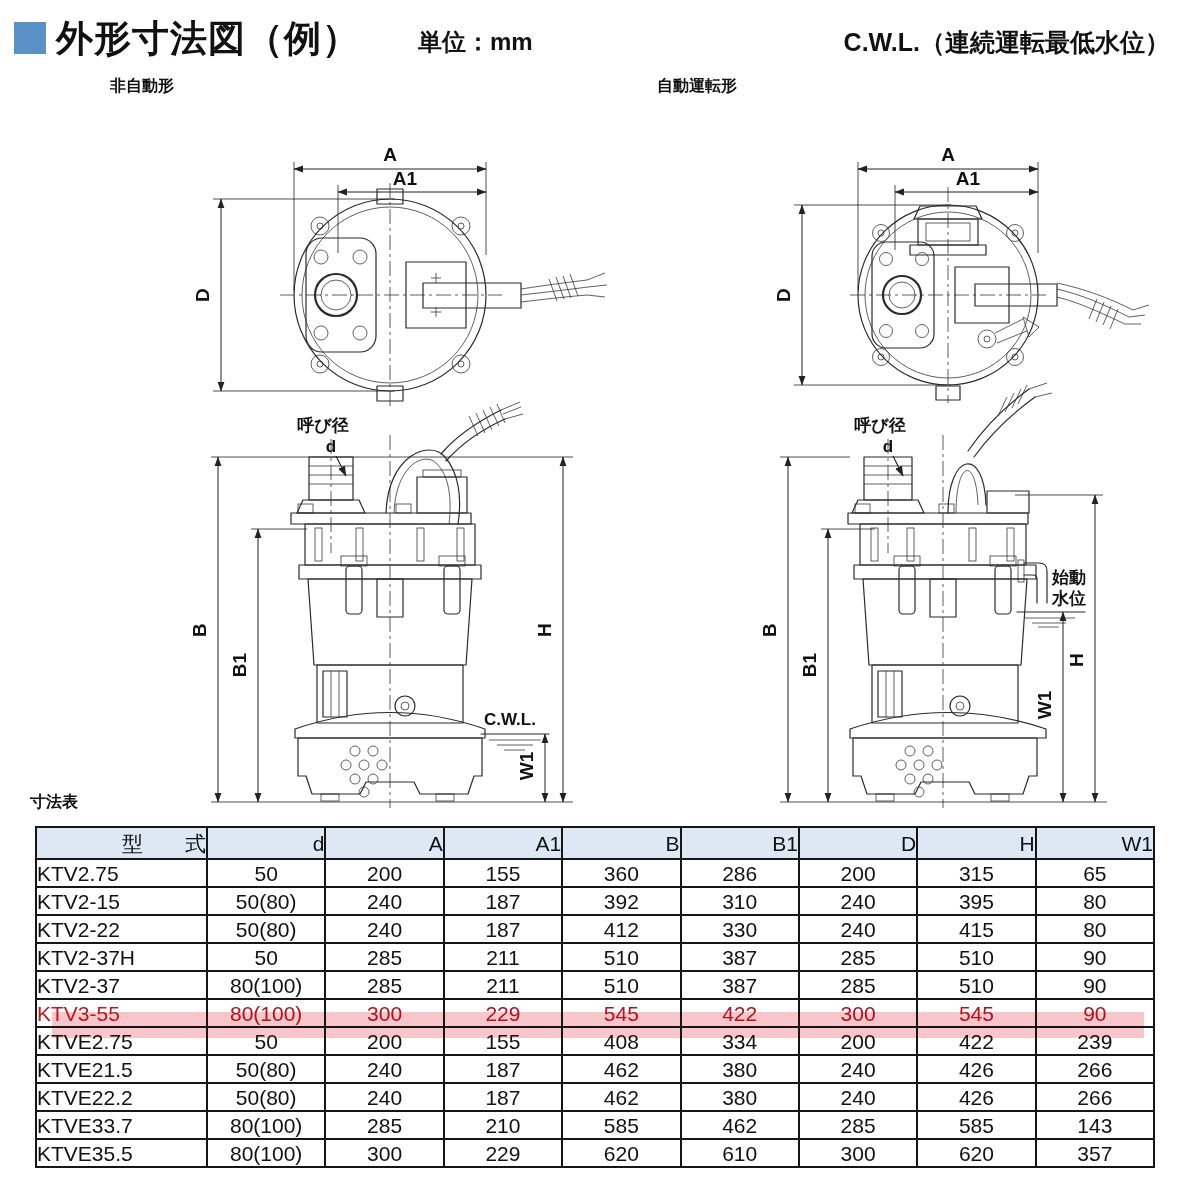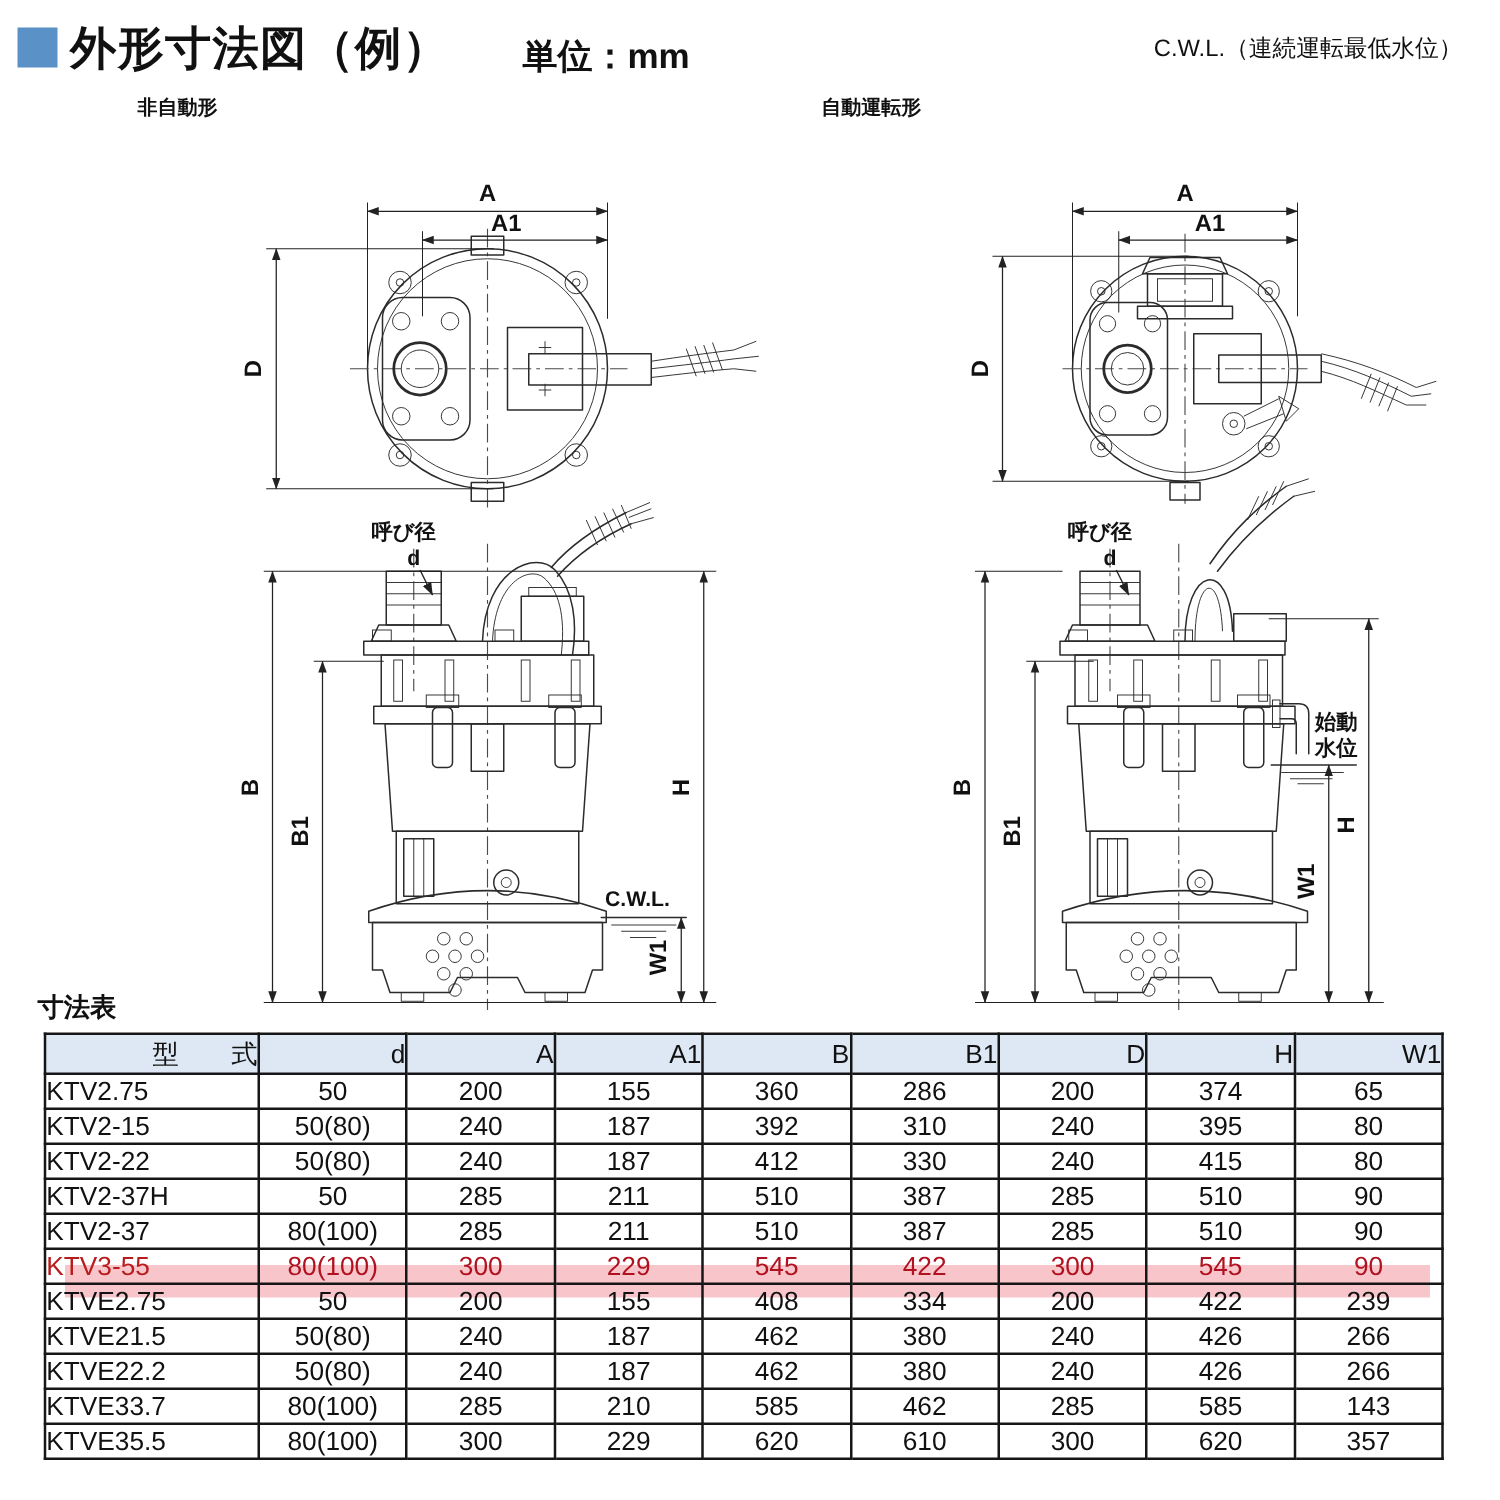--- a/index.html
+++ b/index.html
@@ -3,26 +3,26 @@
 <meta charset="utf-8">
 <style>
   * { margin:0; padding:0; box-sizing:border-box; }
   html,body { background:#ffffff; }
   body { font-family:"Liberation Sans","DejaVu Sans",sans-serif; color:#111; }
   #page { position:relative; width:1200px; height:1200px; background:#fff; overflow:hidden; }
 
   
   .accent-square { position:absolute; left:14px; top:22px; width:32px; height:32px; background:#5a92c8; }
   .page-title { position:absolute; left:56px; top:14px; font-size:37px; font-weight:700; letter-spacing:1px; }
-  .unit-label { position:absolute; left:418px; top:26px; font-size:28px; font-weight:700; }
-  .cwl-note { position:absolute; right:30px; top:26px; font-size:19px; font-weight:400; }
+  .unit-label { position:absolute; left:418px; top:26px; font-size:24px; font-weight:700; }
+  .cwl-note { position:absolute; right:30px; top:26px; font-size:25px; font-weight:700; }
   .fig-label { position:absolute; top:76px; font-size:16px; font-weight:700; }
   .fig-label.left { left:110px; }
   .fig-label.right { left:657px; }
-  .table-title { position:absolute; left:30px; top:792px; font-size:21px; font-weight:700; }
+  .table-title { position:absolute; left:30px; top:792px; font-size:16px; font-weight:700; }
 
   
   .panel { position:absolute; width:560px; height:710px; top:105px; }
   .panel.left { left:55px; }
   .panel.right { left:635px; }
   .ln  { fill:none; stroke:#2b2b2b; stroke-width:1.2; stroke-linejoin:round; stroke-linecap:round; }
   .th  { fill:none; stroke:#2b2b2b; stroke-width:0.75; }
   .bd  { fill:none; stroke:#2b2b2b; stroke-width:2.2; }
   .cl  { fill:none; stroke:#4a4a4a; stroke-width:0.9; stroke-dasharray:15 4 3 4; }
   .dim { fill:none; stroke:#222; stroke-width:1; marker-start:url(#arr); marker-end:url(#arr); }
@@ -362,21 +362,21 @@
       </thead>
     <tbody>
         <tr>
           <td class="model">KTV2.75</td>
           <td>50</td>
           <td>200</td>
           <td>155</td>
           <td>360</td>
           <td>286</td>
           <td>200</td>
-          <td>374</td>
+          <td>315</td>
           <td>65</td>
         </tr>
         <tr>
           <td class="model">KTV2-15</td>
           <td>50(80)</td>
           <td>240</td>
           <td>187</td>
           <td>392</td>
           <td>310</td>
           <td>240</td>

